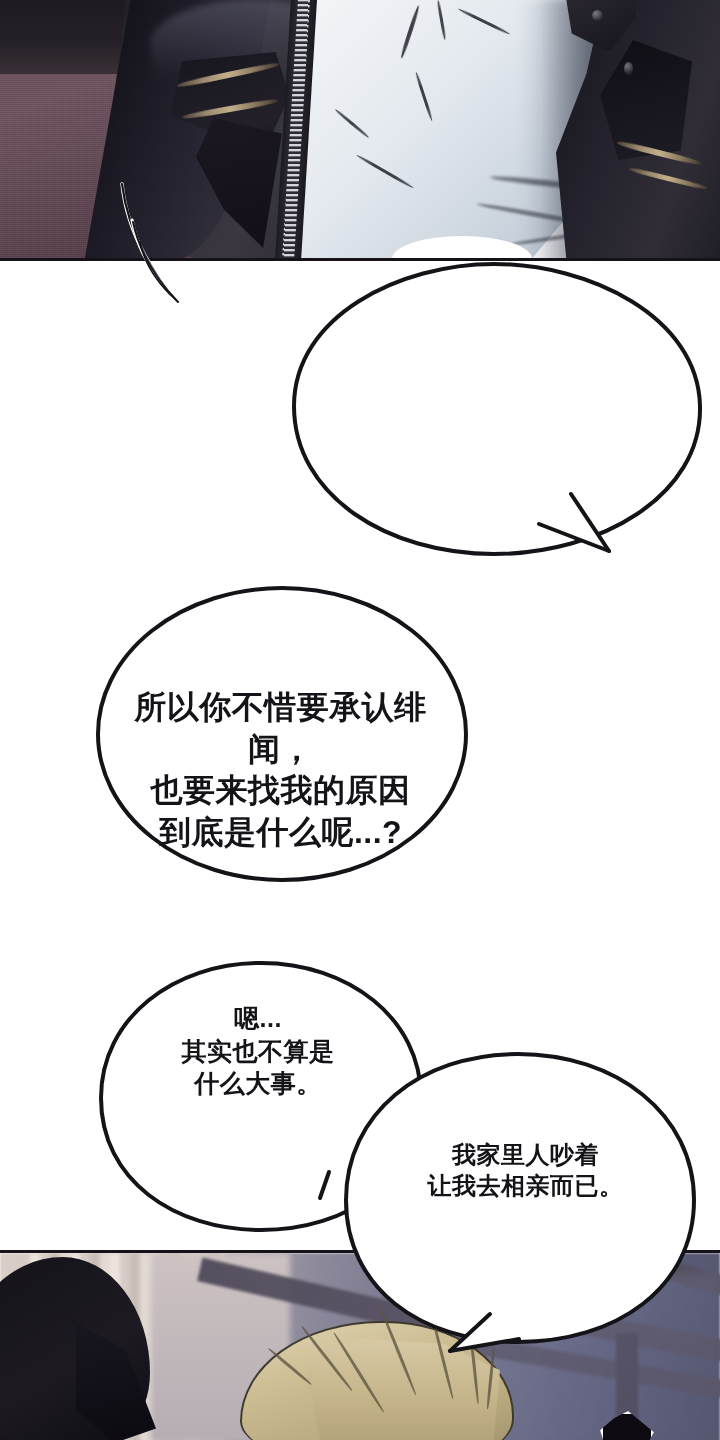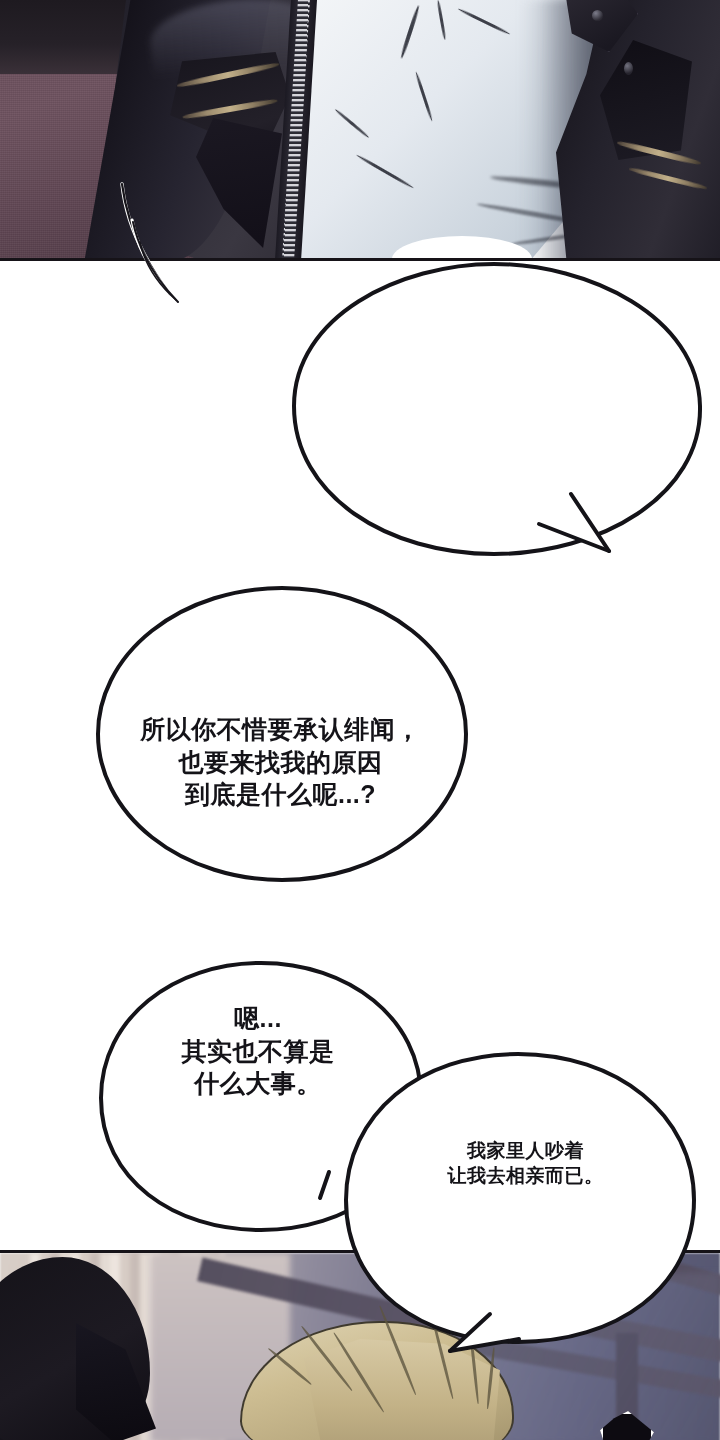--- a/index.html
+++ b/index.html
@@ -308,27 +308,27 @@
     font-weight: 700;
     letter-spacing: .5px;
     line-height: 1.30;
     white-space: pre-line;
     font-family: "Liberation Sans", "DejaVu Sans", sans-serif;
   }
   #bubble1-wrap { left: 288px; top: 258px; width: 420px; height: 305px; z-index: 20; }
   #bubble1-text { left: 310px; top: 337px; width: 380px; font-size: 25px; z-index: 21; }
 
   #bubble2-wrap { left: 92px; top: 582px; width: 380px; height: 305px; z-index: 20; }
-  #bubble2-text { left: 108px; top: 713px; width: 345px; font-size: 25px; z-index: 21; }
+  #bubble2-text { left: 108px; top: 687px; width: 345px; font-size: 32px; z-index: 21; }
 
   #bubble3-wrap { left: 96px; top: 958px; width: 330px; height: 290px; z-index: 22; }
   #bubble3-text { left: 118px; top: 1002px; width: 280px; font-size: 25px; z-index: 25; }
 
   #bubble4-wrap { left: 340px; top: 1048px; width: 360px; height: 310px; z-index: 23; }
-  #bubble4-text { left: 378px; top: 1139px; width: 295px; font-size: 19px; z-index: 25; }
+  #bubble4-text { left: 378px; top: 1139px; width: 295px; font-size: 24px; z-index: 25; }
 </style>
 </head>
 <body>
 
 <div id="page">
 
   <div class="panel" id="panel-top">
     <div class="art-layer" id="bg-mauve"></div>
     <div class="art-layer" id="bg-mauve-grain"></div>
     <div class="art-layer" id="bg-dark-top"></div>

